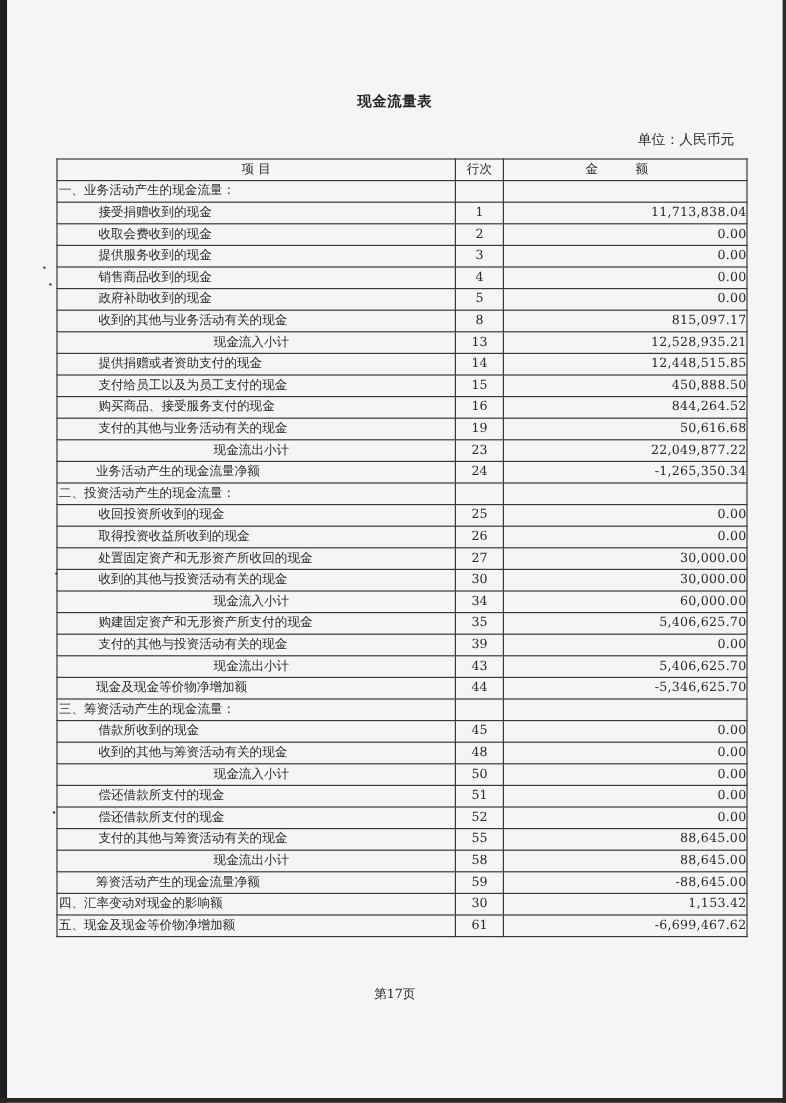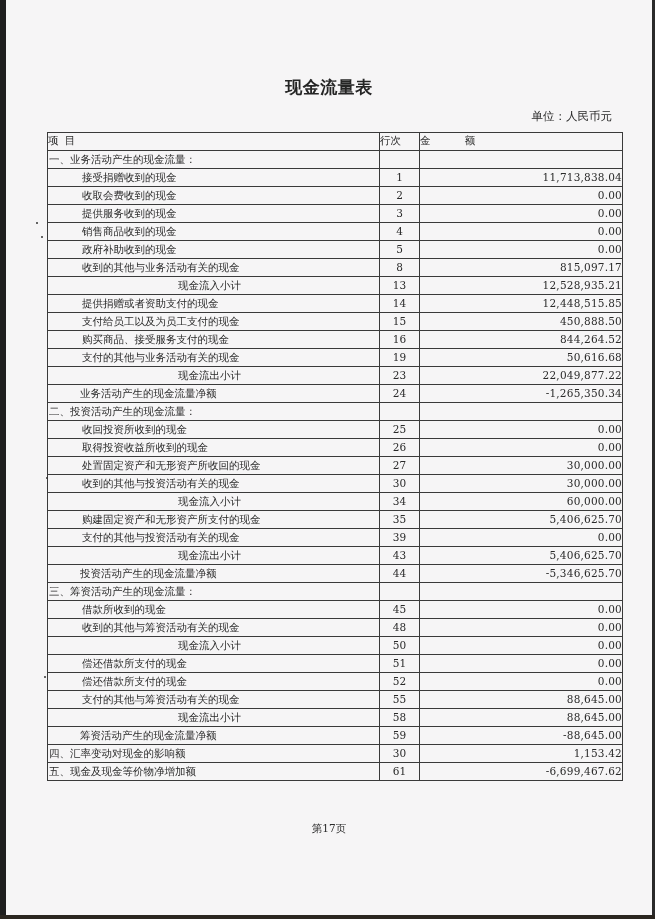--- a/index.html
+++ b/index.html
@@ -29,21 +29,21 @@
     }
     .page {
       position: absolute; left: 6px; top: 0; right: 3px; bottom: 4px;
       background: #f6f5f6;
     }
     .doc-title {
       position: absolute;
       left: 0; right: 0;
       top: 76px;
       text-align: center;
-      font-size: 17px;
+      font-size: 12px;
       font-weight: bold;
       letter-spacing: 0.5px;
       color: #252525;
     }
     .unit-label {
       position: absolute;
       right: 40px;
       top: 109px;
       font-size: 11.5px;
       color: #2a2a2a;
@@ -63,21 +63,21 @@
       padding: 0;
       line-height: 17px;
       font-weight: normal;
       white-space: nowrap;
       overflow: hidden;
     }
     table.cf tr.thick-top td { border-top: 1.5px solid #2a2a2a; }
     col.c-item { width: 332px; }
     col.c-line { width: 40px; }
     col.c-amt  { width: 203px; }
-    th.h-item, th.h-line, th.h-amt { text-align: left; font-family: Liberation Mono, monospace; }
+    th.h-item, th.h-line, th.h-amt { text-align: center; }
     th.h-amt { letter-spacing: 14px; }
     td.item { padding-left: 0; }
     td.item.section { padding-left: 1px; }
     td.item.detail { padding-left: 34px; margin-top: 16px; }
     td.item.subtotal { padding-left: 130px; }
     td.item.net { padding-left: 32px; }
     td.line { text-align: center; }
     td.amt { text-align: right; padding-right: 68px; letter-spacing: 0.2px; }
     .page-number {
       position: absolute;
@@ -223,21 +223,21 @@
           <td class="item detail">支付的其他与投资活动有关的现金</td>
           <td class="line">39</td>
           <td class="amt">0.00</td>
         </tr>
         <tr>
           <td class="item subtotal">现金流出小计</td>
           <td class="line">43</td>
           <td class="amt">5,406,625.70</td>
         </tr>
         <tr>
-          <td class="item net">投资活动产生的现金流量净额</td>
+          <td class="item net">现金及现金等价物净增加额</td>
           <td class="line">44</td>
           <td class="amt">-5,346,625.70</td>
         </tr>
         <tr class="thick-top">
           <td class="item section">三、筹资活动产生的现金流量：</td>
           <td class="line"></td>
           <td class="amt"></td>
         </tr>
         <tr>
           <td class="item detail">借款所收到的现金</td>

